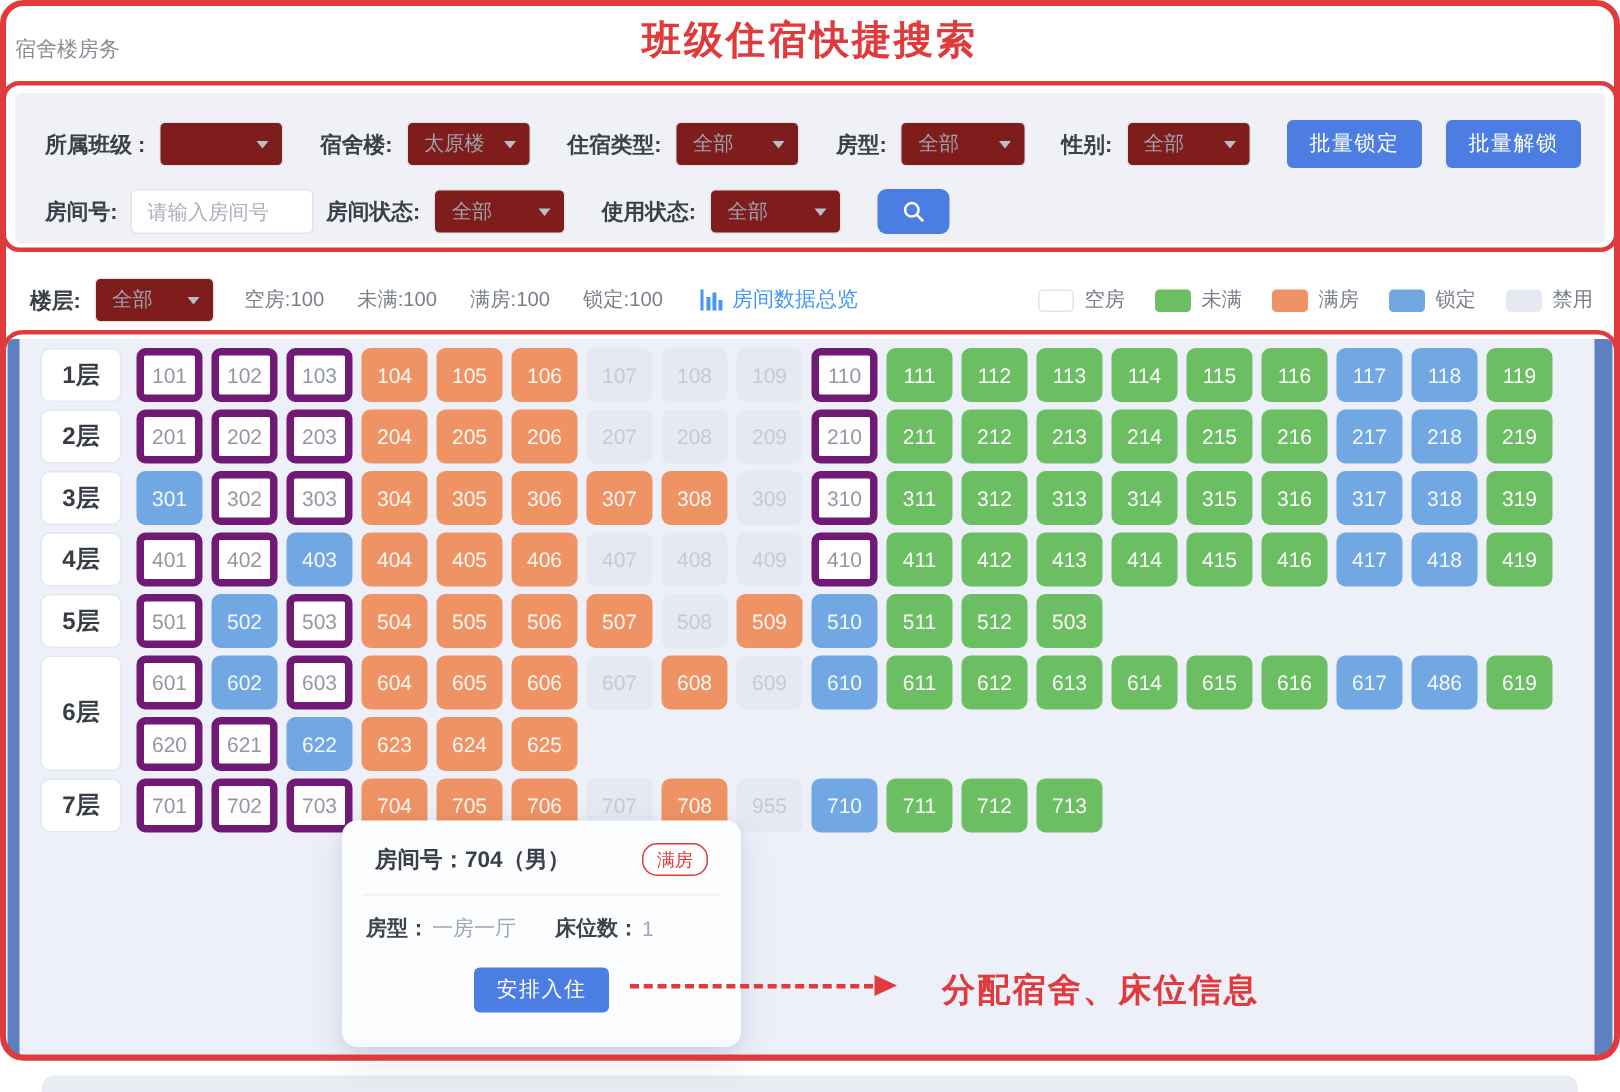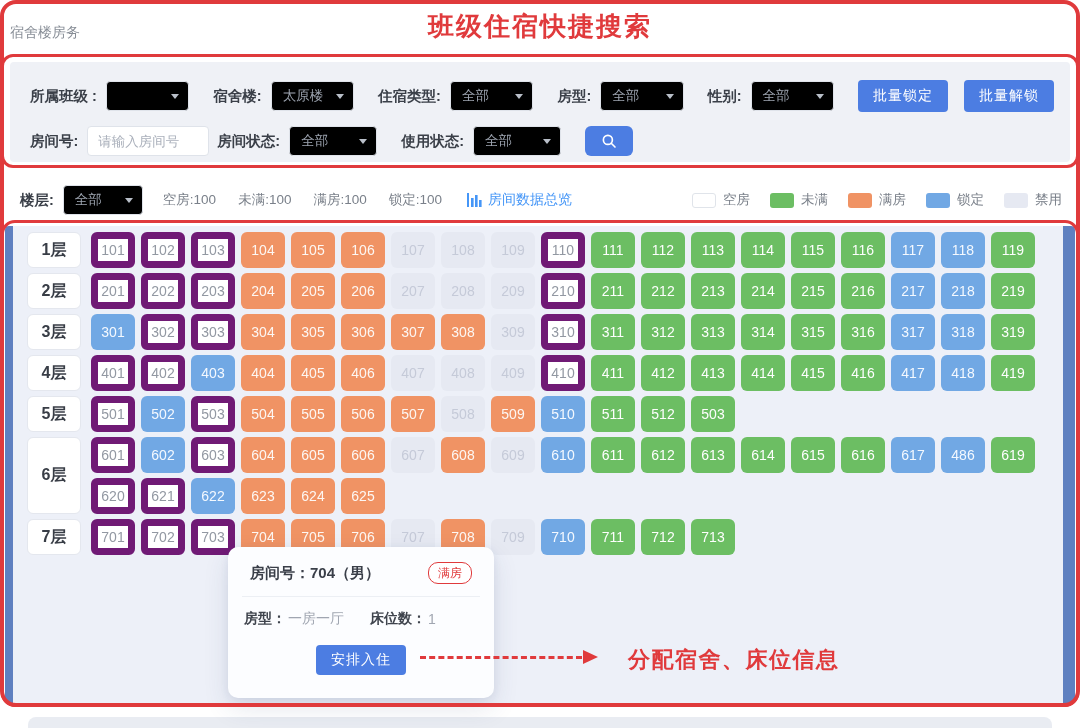--- a/index.html
+++ b/index.html
@@ -31,21 +31,21 @@
   .breadcrumb{position:absolute;left:10px;top:24px;font-size:14px;color:#878d96;}
   
   .filter-card{
     position:absolute;left:10px;top:62px;width:1060px;height:100px;
     background:#eff1f6;border-radius:4px;box-sizing:border-box;padding:14px 0 0 20px;
   }
   .filter-row{display:flex;align-items:center;margin-top:4px;}
   .filter-row + .filter-row{margin-top:14px;}
   .f-label{font-size:14.5px;font-weight:700;color:#3b4049;margin-right:9px;white-space:nowrap;}
   .select{
-    height:30px;width:88px;background:#000000;border:1px solid #dfe3ea;border-radius:4px;
+    height:30px;width:88px;background:#7f1d1d;border:1px solid #dfe3ea;border-radius:4px;
     display:flex;align-items:center;justify-content:space-between;
     padding:0 9px 0 11px;box-sizing:border-box;font-size:13.5px;color:#9da4b0;
     margin-right:24px;cursor:pointer;
   }
   .caret{width:0;height:0;border-left:4.5px solid transparent;border-right:4.5px solid transparent;border-top:5.5px solid #b9bfc9;flex:none;}
   .text-input{
     height:30px;width:122px;background:#fff;border:1px solid #dfe3ea;border-radius:4px;
     padding:0 10px;box-sizing:border-box;font-size:13.5px;color:#5a6069;margin-right:8px;outline:none;
     font-family:"Liberation Sans","DejaVu Sans",sans-serif;
   }
@@ -91,21 +91,21 @@
     width:54px;flex:none;background:#fff;border:1px solid #e4e7ee;border-radius:6px;
     display:flex;align-items:center;justify-content:center;
     font-size:16px;font-weight:700;color:#383d46;margin-right:10px;box-sizing:border-box;
   }
   .floor-rows{display:flex;flex-direction:column;gap:5px;}
   .tile-row{display:flex;gap:6px;}
   .tile{
     width:44px;height:36px;border-radius:6px;flex:none;cursor:pointer;
     display:flex;align-items:center;justify-content:center;font-size:14px;box-sizing:border-box;
   }
-  .tile.vacant{background:#ffffff;border:7px solid #701a75;color:#9298a2;}
+  .tile.vacant{background:#ffffff;border:5px solid #701a75;color:#9298a2;}
   .tile.notfull{background:#6cbe63;color:#fdfefd;}
   .tile.full{background:#f09364;color:#fdf7f3;}
   .tile.locked{background:#71a8e4;color:#f4f9ff;}
   .tile.disabled{background:#e6e9f2;color:#c5cad8;cursor:default;}
   
   .tooltip{
     position:absolute;left:228px;top:547px;width:266px;height:151px;z-index:5;
     background:#fcfdff;border-radius:10px;box-sizing:border-box;padding:15px 16px 0;
     box-shadow:0 10px 26px rgba(40,60,110,0.12),0 2px 8px rgba(40,60,110,0.08);
   }
@@ -397,21 +397,21 @@
       <div class="floor-rows">
         <div class="tile-row">
           <div class="tile vacant">701</div>
           <div class="tile vacant">702</div>
           <div class="tile vacant">703</div>
           <div class="tile full">704</div>
           <div class="tile full">705</div>
           <div class="tile full">706</div>
           <div class="tile disabled">707</div>
           <div class="tile full">708</div>
-          <div class="tile disabled">709</div>
+          <div class="tile disabled">955</div>
           <div class="tile locked">710</div>
           <div class="tile notfull">711</div>
           <div class="tile notfull">712</div>
           <div class="tile notfull">713</div>
         </div>
       </div>
     </div>
   </div>
 <div class="edge-strip left"></div>
 <div class="edge-strip right"></div>

